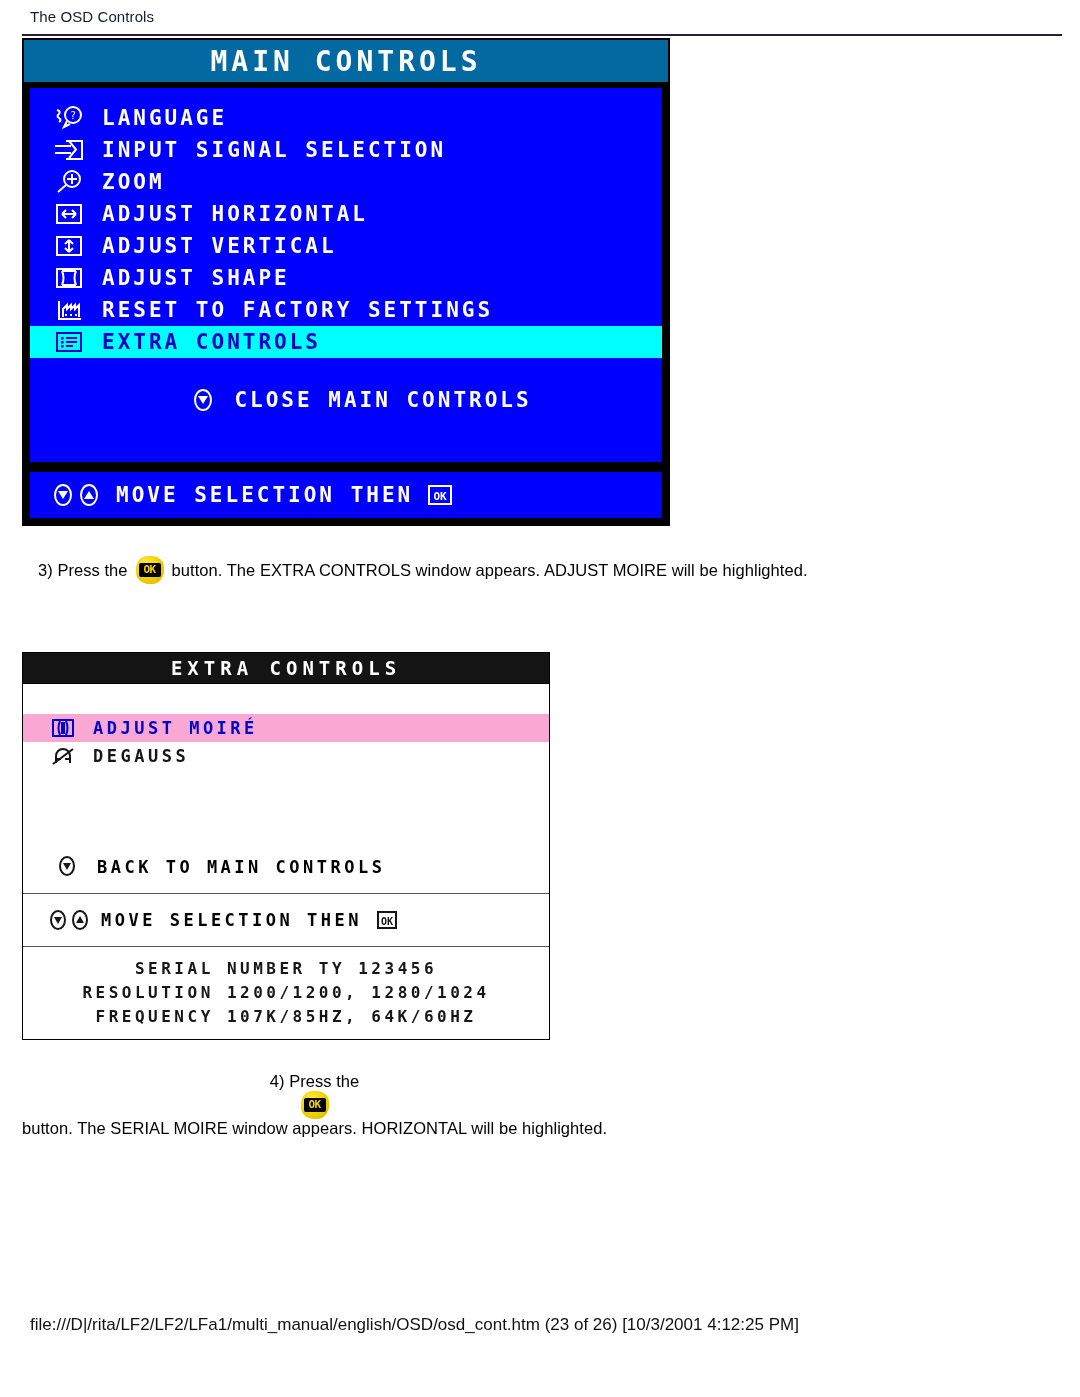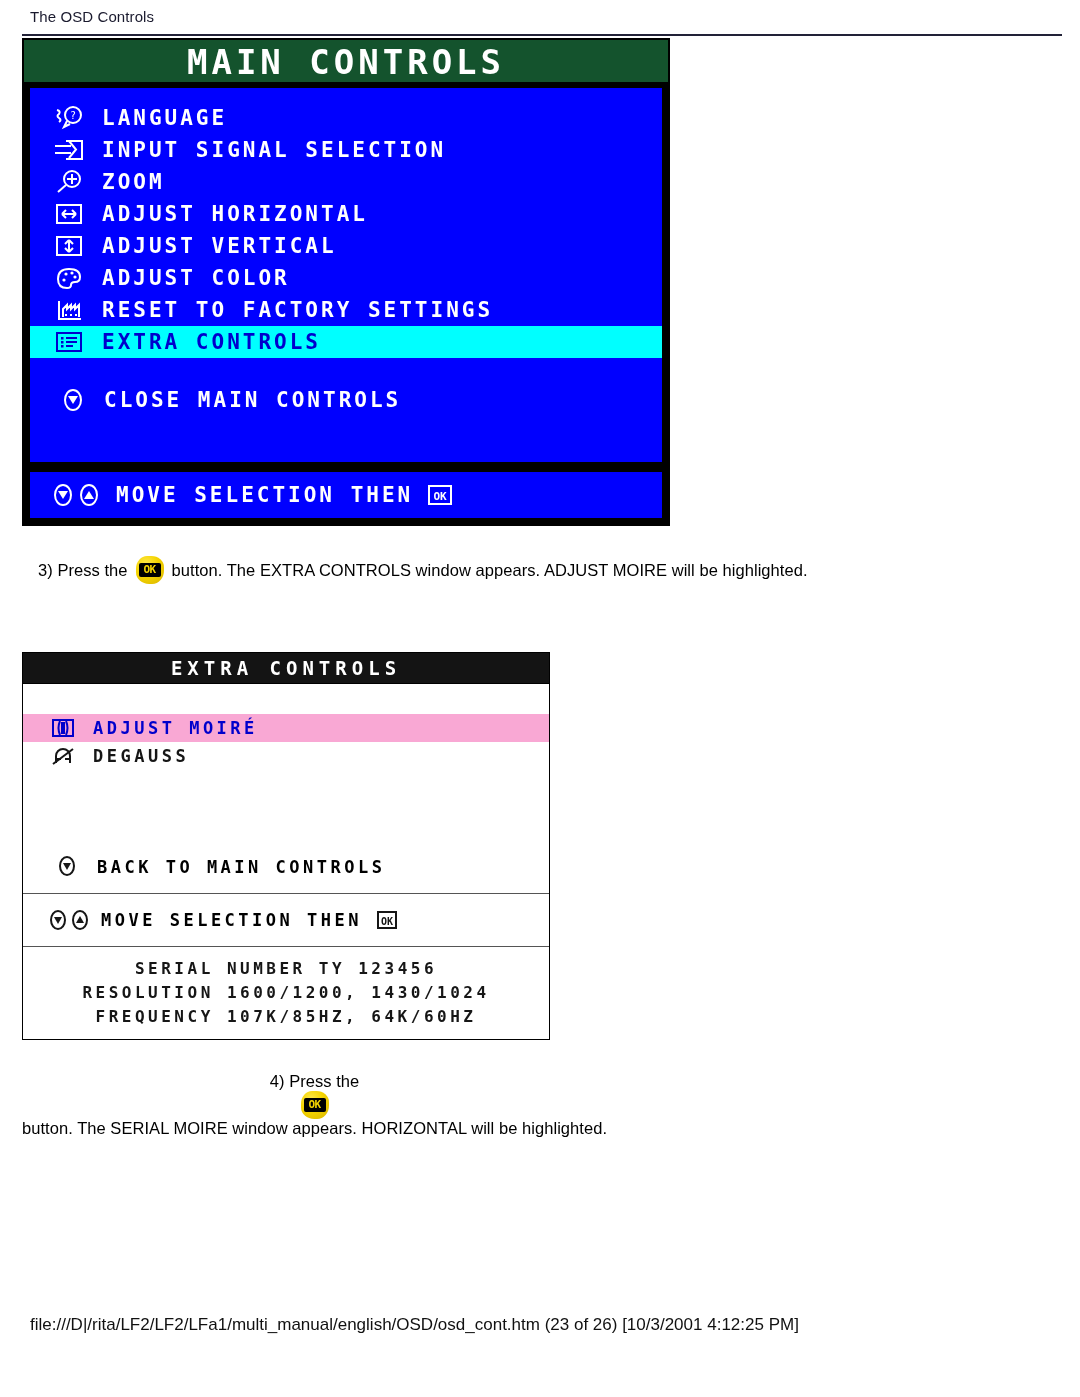--- a/index.html
+++ b/index.html
@@ -70,22 +70,22 @@
     left: 22px;
     top: 38px;
     width: 648px;
     height: 488px;
     background: #000000;
     border: 2px solid #000000;
     padding: 0;
   }
   #main-controls .osd-title {
     color: #ffffff;
-    background: #14532d;
-    font-size: 34px;
+    background: #0369a1;
+    font-size: 28px;
     line-height: 40px;
     height: 40px;
     padding-top: 2px;
   }
   .mc-body {
     position: absolute;
     left: 4px;
     top: 46px;
     width: 636px;
     height: 378px;
@@ -106,20 +106,21 @@
   }
   .mc-body .osd-label { padding-left: 16px; }
   .mc-spacer { height: 22px; }
   .mc-close {
     height: 40px;
     padding-left: 28px;
     color: #ffffff;
     font-size: 21px;
     display: flex;
     align-items: center;
+    justify-content: center;
   }
   .mc-footer {
     position: absolute;
     left: 4px;
     top: 430px;
     width: 636px;
     height: 50px;
     background: #0000ff;
     border: 2px solid #000000;
     box-sizing: border-box;
@@ -325,37 +326,32 @@
         <svg width="34" height="26" viewBox="0 0 34 26">
             <g fill="none" stroke="#fff" stroke-width="2">
           <rect x="5" y="4" width="24" height="18"></rect>
           <path d="M17 7 v12 M17 7 l-4 4 M17 7 l4 4 M17 19 l-4 -4 M17 19 l4 -4"></path>
             </g>
           </svg>
       </span>
       <span class="osd-label">ADJUST VERTICAL</span>
     </div>
 
-
-    <div class="osd-row">
-      <span class="icon-cell">
-        <svg width="34" height="26" viewBox="0 0 34 26">
-            <g fill="none" stroke="#fff" stroke-width="2">
-          <path d="M17 4 q11 0 11 8 q0 5 -5 5 q-4 0 -4 3 q0 3 -4 3 q-9 0 -9 -9 q0 -10 11 -10 z"></path>
-            </g>
-          <g fill="#fff">
-              <circle cx="14" cy="9" r="1.6"></circle>
-              <circle cx="20" cy="8" r="1.6"></circle>
-              <circle cx="23" cy="12" r="1.6"></circle>
-              <circle cx="12" cy="15" r="1.6"></circle>
-            </g>
-          </svg>
-      </span>
-      <span class="osd-label">ADJUST COLOR</span>
-    </div>
+    <div class="osd-row">
+      <span class="icon-cell">
+        <svg width="34" height="26" viewBox="0 0 34 26">
+            <g fill="none" stroke="#fff" stroke-width="2">
+          <rect x="5" y="4" width="24" height="18"></rect>
+          <path d="M10 6 q3 7 0 14 M24 6 q-3 7 0 14 M10 6 h14 M10 20 h14"></path>
+            </g>
+          </svg>
+      </span>
+      <span class="osd-label">ADJUST SHAPE</span>
+    </div>
+
 
     <div class="osd-row">
       <span class="icon-cell">
         <svg width="34" height="26" viewBox="0 0 34 26">
             <g fill="none" stroke="#fff" stroke-width="2">
           <path d="M7 4 v18 h22"></path>
           <path d="M11 20 v-8 l4 -4 v4 l4 -4 v4 l4 -4 v4 l4 -4 v12"></path>
             </g>
           <g fill="#fff">
               <rect x="13" y="17" width="2" height="2"></rect>
@@ -494,21 +490,21 @@
           <rect x="2" y="2" width="18" height="16" fill="none" stroke="#161616" stroke-width="2"></rect>
           <text x="11" y="15" font-size="10" fill="#161616" text-anchor="middle" font-family="monospace" font-weight="bold">OK</text>
         </svg>
     </span>
   </div>
 
   <div class="ec-divider2"></div>
 
   <div class="ec-info">
     <div>SERIAL NUMBER TY 123456</div>
-    <div>RESOLUTION 1600/1200, 1430/1024</div>
+    <div>RESOLUTION 1200/1200, 1280/1024</div>
     <div>FREQUENCY 107K/85HZ, 64K/60HZ</div>
   </div>
 </div>
 
 <div class="step-line" id="step-4">
   <span>4) Press the</span>
   <span class="ok-badge">
     <span class="blob"></span>
     <span class="okbox">OK</span>
   </span>

